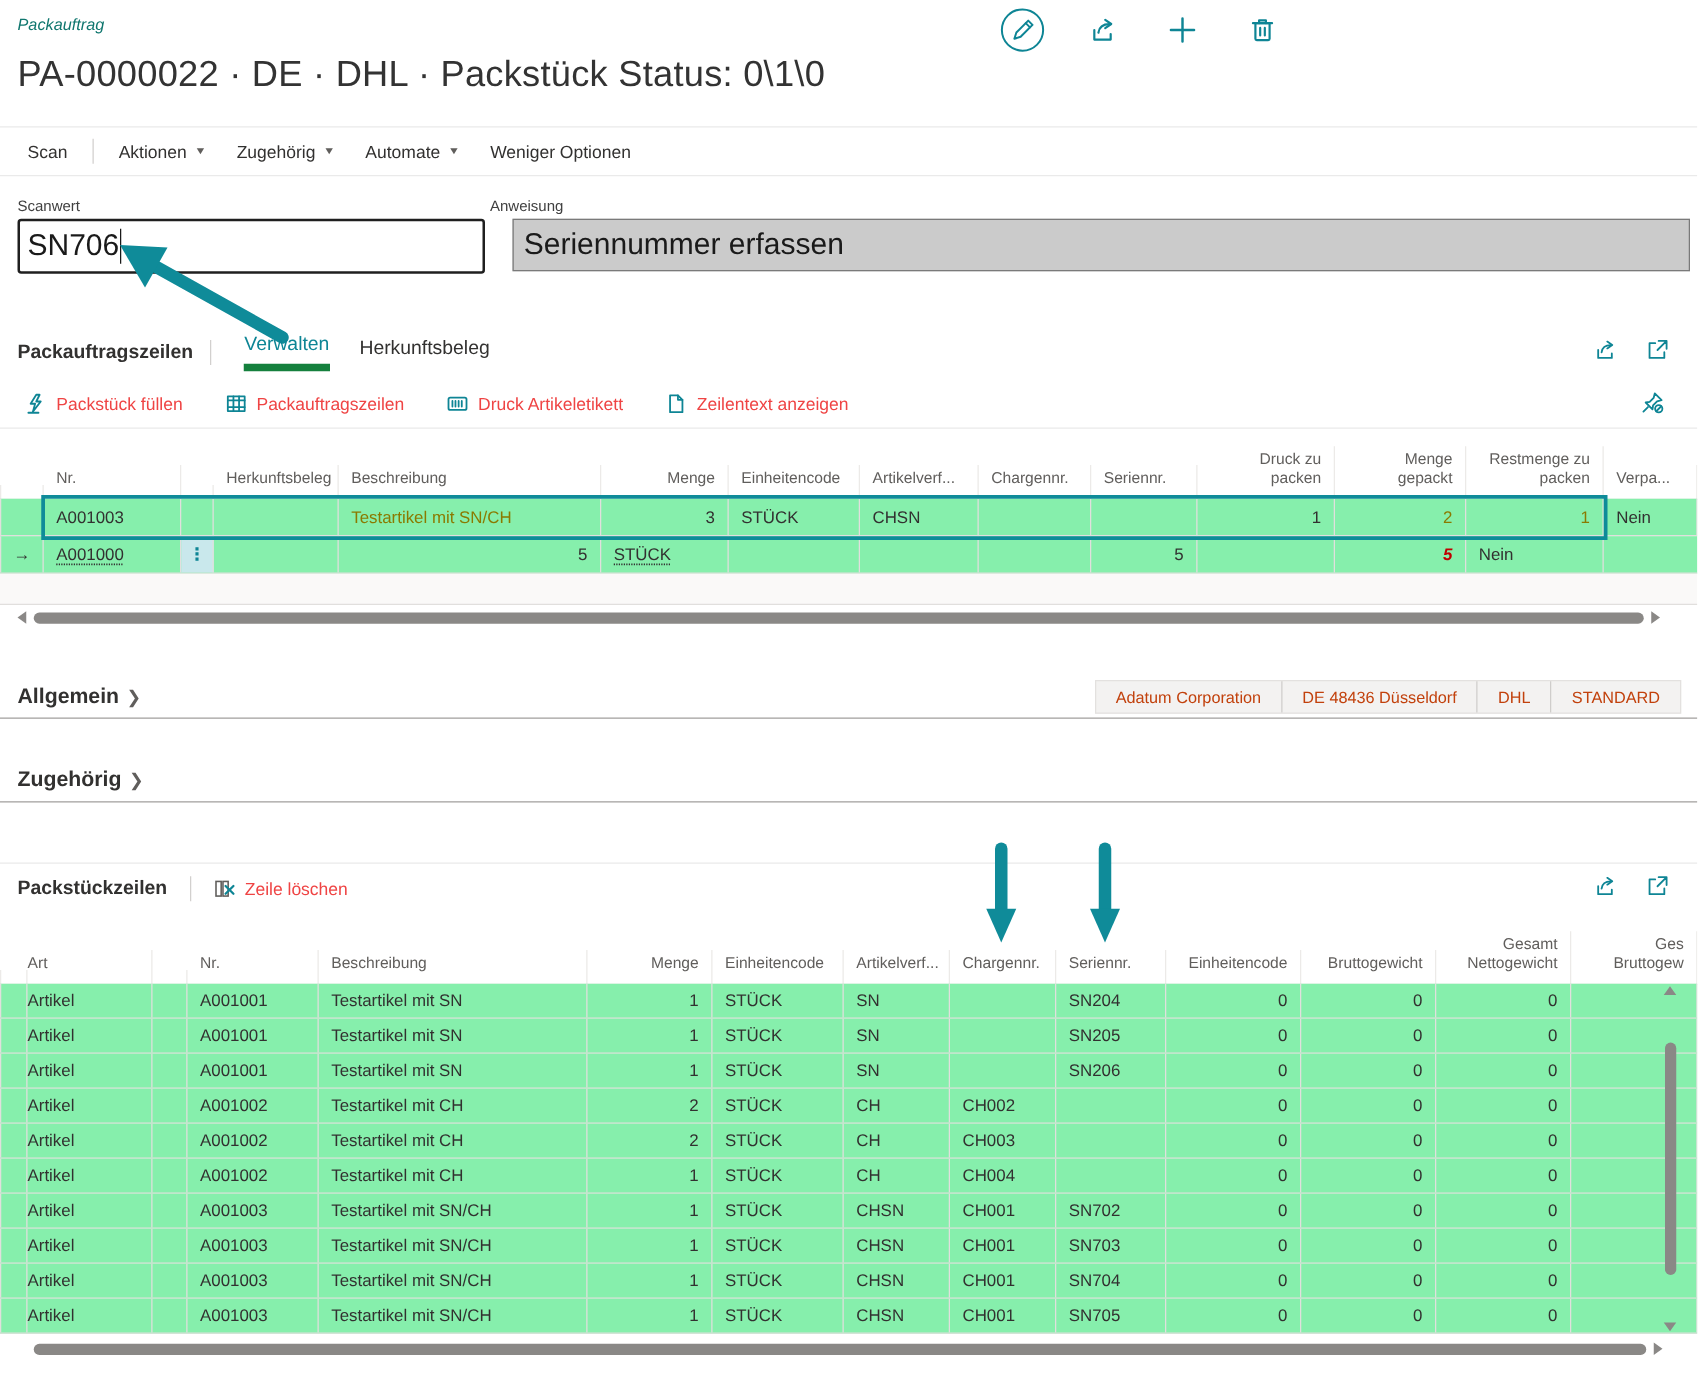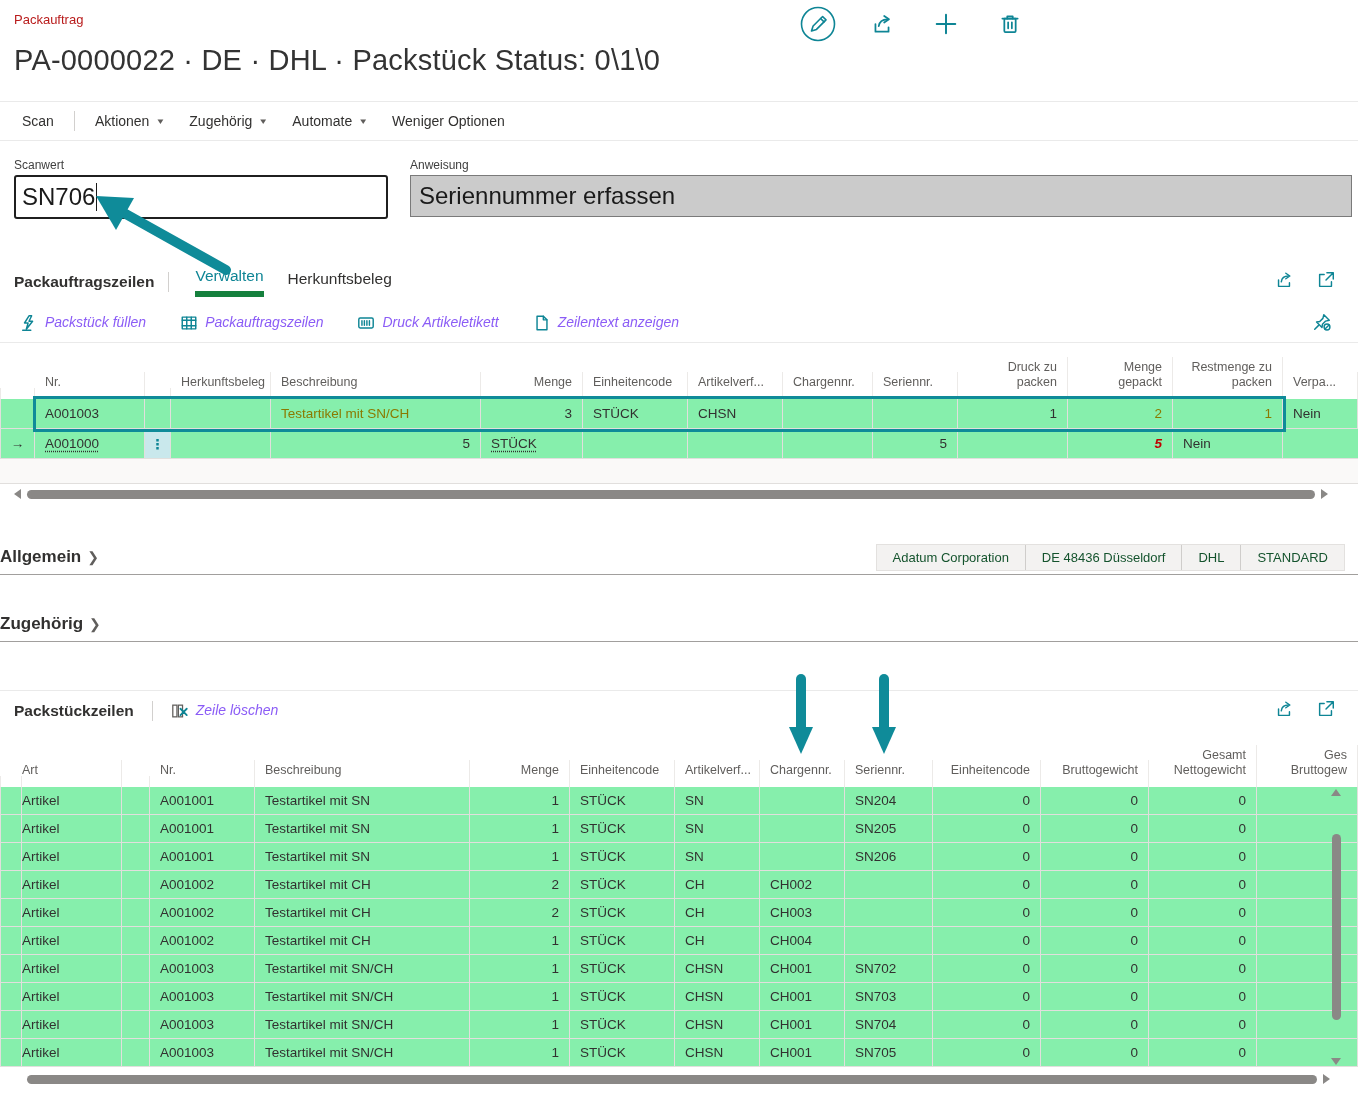--- a/index.html
+++ b/index.html
@@ -1,20 +1,20 @@
 <!DOCTYPE html>
 <html><head>
 <meta charset="utf-8">
 <style>
   html,body{margin:0;padding:0;background:#fff;}
   #app{position:relative;width:1358px;height:1100px;background:#fff;overflow:hidden;
        font-family:"Liberation Sans","DejaVu Sans",sans-serif;color:#323130;}
   .abs{position:absolute;}
   
-  .caption{left:14px;top:12px;font-size:13px;color:#b91c1c;}
+  .caption{left:14px;top:12px;font-size:13px;color:#0f766e;font-style:italic;}
   .page-title{left:14px;top:44px;font-size:29px;font-weight:300;color:#333;letter-spacing:.2px;}
   .top-icons{left:798px;top:4px;display:flex;align-items:center;gap:24px;}
   .icon-btn{width:40px;height:40px;display:flex;align-items:center;justify-content:center;cursor:pointer;background:none;border:none;padding:0;}
   svg.ic{stroke:#0e8595;fill:none;stroke-width:1.6;stroke-linecap:round;stroke-linejoin:round;}
   
   .menubar{left:0;top:101px;width:1358px;height:38px;border-top:1px solid #eaeaea;border-bottom:1px solid #eaeaea;display:flex;align-items:center;font-size:14px;}
   .menubar .mitem{padding:0 12px;cursor:pointer;display:flex;align-items:center;gap:6px;color:#323130;}
   .menubar .first{margin-left:10px;}
   .chev{font-size:10px;color:#605e5c;transform:scaleY(.8);}
   .vdiv{width:1px;height:20px;background:#d2d0ce;margin:0 8px;}
@@ -23,21 +23,21 @@
   .field-label{font-size:12px;color:#404040;}
   .textbox{left:14px;top:175px;width:364px;height:40px;border:2px solid #1f1f1f;border-radius:3px;display:flex;align-items:center;padding-left:6px;font-size:24px;color:#1a1a1a;background:#fff;cursor:text;}
   .caret{width:1px;height:28px;background:#1a1a1a;margin-left:1px;}
   .instruction{left:410px;top:175px;width:932px;height:40px;background:#cbcbcb;border:1px solid #7a7a7a;display:flex;align-items:center;padding-left:8px;font-size:24px;color:#1a1a1a;}
   
   .sec-head{display:flex;align-items:center;font-size:15.5px;}
   .sec-title{font-weight:700;color:#323130;padding-left:14px;}
   .tab{margin:0 12px;padding-bottom:6px;cursor:pointer;color:#323130;}
   .tab.active{color:#0e8595;border-bottom:6px solid #15803d;}
   .toolbar{display:flex;align-items:center;gap:34px;font-size:14px;}
-  .tool-btn{display:flex;align-items:flex-start;gap:7px;cursor:pointer;background:none;border:none;font-size:14px;color:#8b5cf6;padding:0;font-style:italic;}
+  .tool-btn{display:flex;align-items:center;gap:7px;cursor:pointer;background:none;border:none;font-size:14px;color:#ef4444;padding:0;}
   .sec-right-icons{display:flex;gap:22px;}
   
   .thead{display:grid;align-items:end;border-bottom:1px solid #e1dfdd;color:#605e5c;font-size:12.5px;background:#fff;}
   .th{padding:3px 10px 8px 10px;white-space:normal;line-height:1.25;border-right:1px solid #eceae8;cursor:pointer;}
   .th:first-child{border-left:1px solid #eceae8;}
   .th.num{text-align:right;}
   .tr{display:grid;border-bottom:1px solid #e1dfdd;font-size:13.5px;background:#86efac;}
   .td{padding:0 10px;border-right:1px solid #e1dfdd;white-space:nowrap;overflow:hidden;display:flex;align-items:center;cursor:pointer;}
   .td:first-child{border-left:1px solid #e1dfdd;}
   .td.num{justify-content:flex-end;}
@@ -54,24 +54,24 @@
   .hthumb{height:9px;border-radius:5px;background:#8a8886;cursor:pointer;}
   .tri{width:0;height:0;cursor:pointer;}
   .tri-left{border-top:5px solid transparent;border-bottom:5px solid transparent;border-right:7px solid #8a8886;}
   .tri-right{border-top:5px solid transparent;border-bottom:5px solid transparent;border-left:7px solid #8a8886;}
   .tri-up{border-left:5px solid transparent;border-right:5px solid transparent;border-bottom:7px solid #8a8886;}
   .tri-down{border-left:5px solid transparent;border-right:5px solid transparent;border-top:7px solid #8a8886;}
   .vscroll{display:flex;flex-direction:column;align-items:center;justify-content:space-between;}
   .vthumb{width:9px;border-radius:5px;background:#8a8886;cursor:pointer;}
   
   .fold-row{border-bottom:1px solid #a19f9d;display:flex;align-items:center;}
-  .fold-title{font-size:17px;font-weight:700;color:#323130;cursor:pointer;}
+  .fold-title{font-size:17px;font-weight:700;padding-left:14px;color:#323130;cursor:pointer;}
   .fold-chev{color:#605e5c;font-size:14px;margin-left:6px;cursor:pointer;}
   .badges{position:absolute;right:13px;bottom:3px;display:flex;background:#f3f2f1;border:1px solid #e3e1df;}
-  .badge{padding:5px 16px;font-size:13px;color:#14532d;border-right:1px solid #cfcdcb;cursor:pointer;white-space:nowrap;}
+  .badge{padding:5px 16px;font-size:13px;color:#c2410c;border-right:1px solid #cfcdcb;cursor:pointer;white-space:nowrap;}
   .badge:last-child{border-right:none;}
   .annot{pointer-events:none;}
 </style>
 </head>
 <body>
 
 <div id="app">
 
   <div class="abs caption">Packauftrag</div>
 
@@ -128,21 +128,21 @@
         <span>Weniger Optionen</span>
       </div>
   </div>
 
   <div class="abs field-label" style="left:14px;top:158px;">Scanwert</div>
   <div class="abs textbox">
     <span>SN706</span>
       <span class="caret"></span>
   </div>
 
-  <div class="abs field-label" style="left:410px;top:158px;">Anweisung</div>
+  <div class="abs field-label" style="left:392px;top:158px;">Anweisung</div>
   <div class="abs instruction">
     <span>Seriennummer erfassen</span>
   </div>
 
   <svg class="abs annot" style="left:88px;top:186px;" width="150" height="92" viewBox="0 0 150 92">
     <line x1="138" y1="84" x2="36" y2="27" stroke="#0f8b99" stroke-width="10" stroke-linecap="round"></line>
     <polygon points="8,10 46,12 28,44" fill="#0f8b99"></polygon>
   </svg>
 
   <div class="abs sec-head" style="left:0;top:266px;width:1358px;height:32px;">

